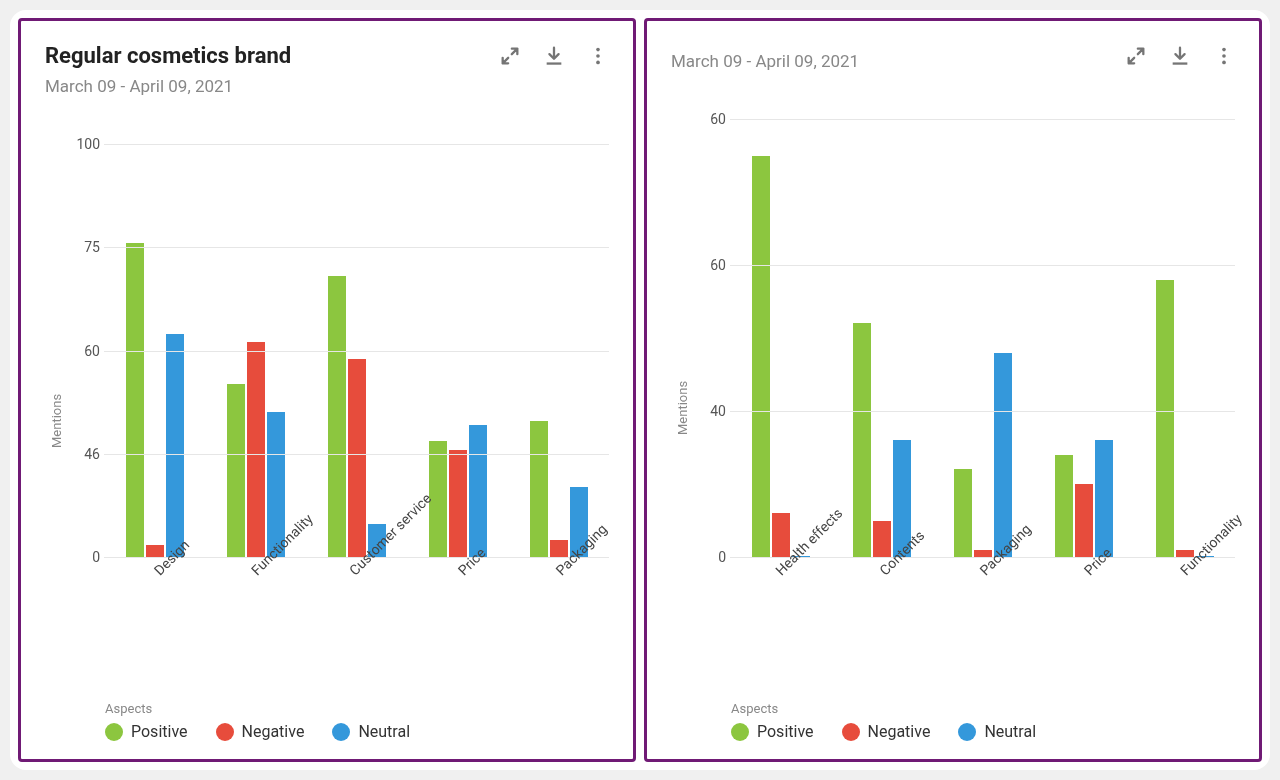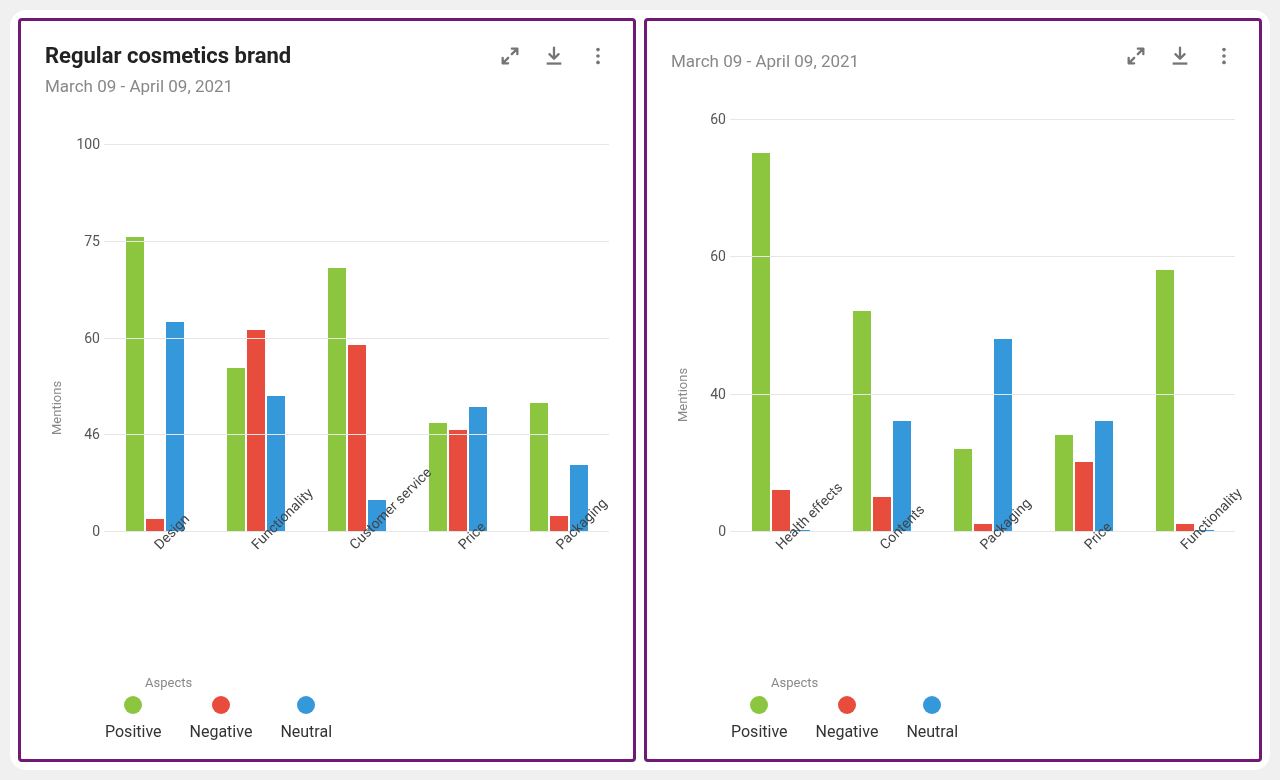--- a/index.html
+++ b/index.html
@@ -145,34 +145,32 @@
     direction: rtl;
   }
   .legend-block {
     margin-left: 60px;
     margin-top: 4px;
   }
   .legend-title {
     font-size: 13px;
     color: #888;
     margin-bottom: 6px;
-    margin-left: 40px;
   }
   .legend-row {
     display: flex;
     gap: 28px;
     align-items: center;
   }
   .legend-item {
     display: flex;
     align-items: center;
     gap: 8px;
     font-size: 16px;
     color: #333;
-    flex-direction: column;
   }
   .dot {
     width: 18px;
     height: 18px;
     border-radius: 50%;
   }
   .dot.pos { background: #8cc63f; }
   .dot.neg { background: #e74c3c; }
   .dot.neu { background: #3498db; }
 </style>

